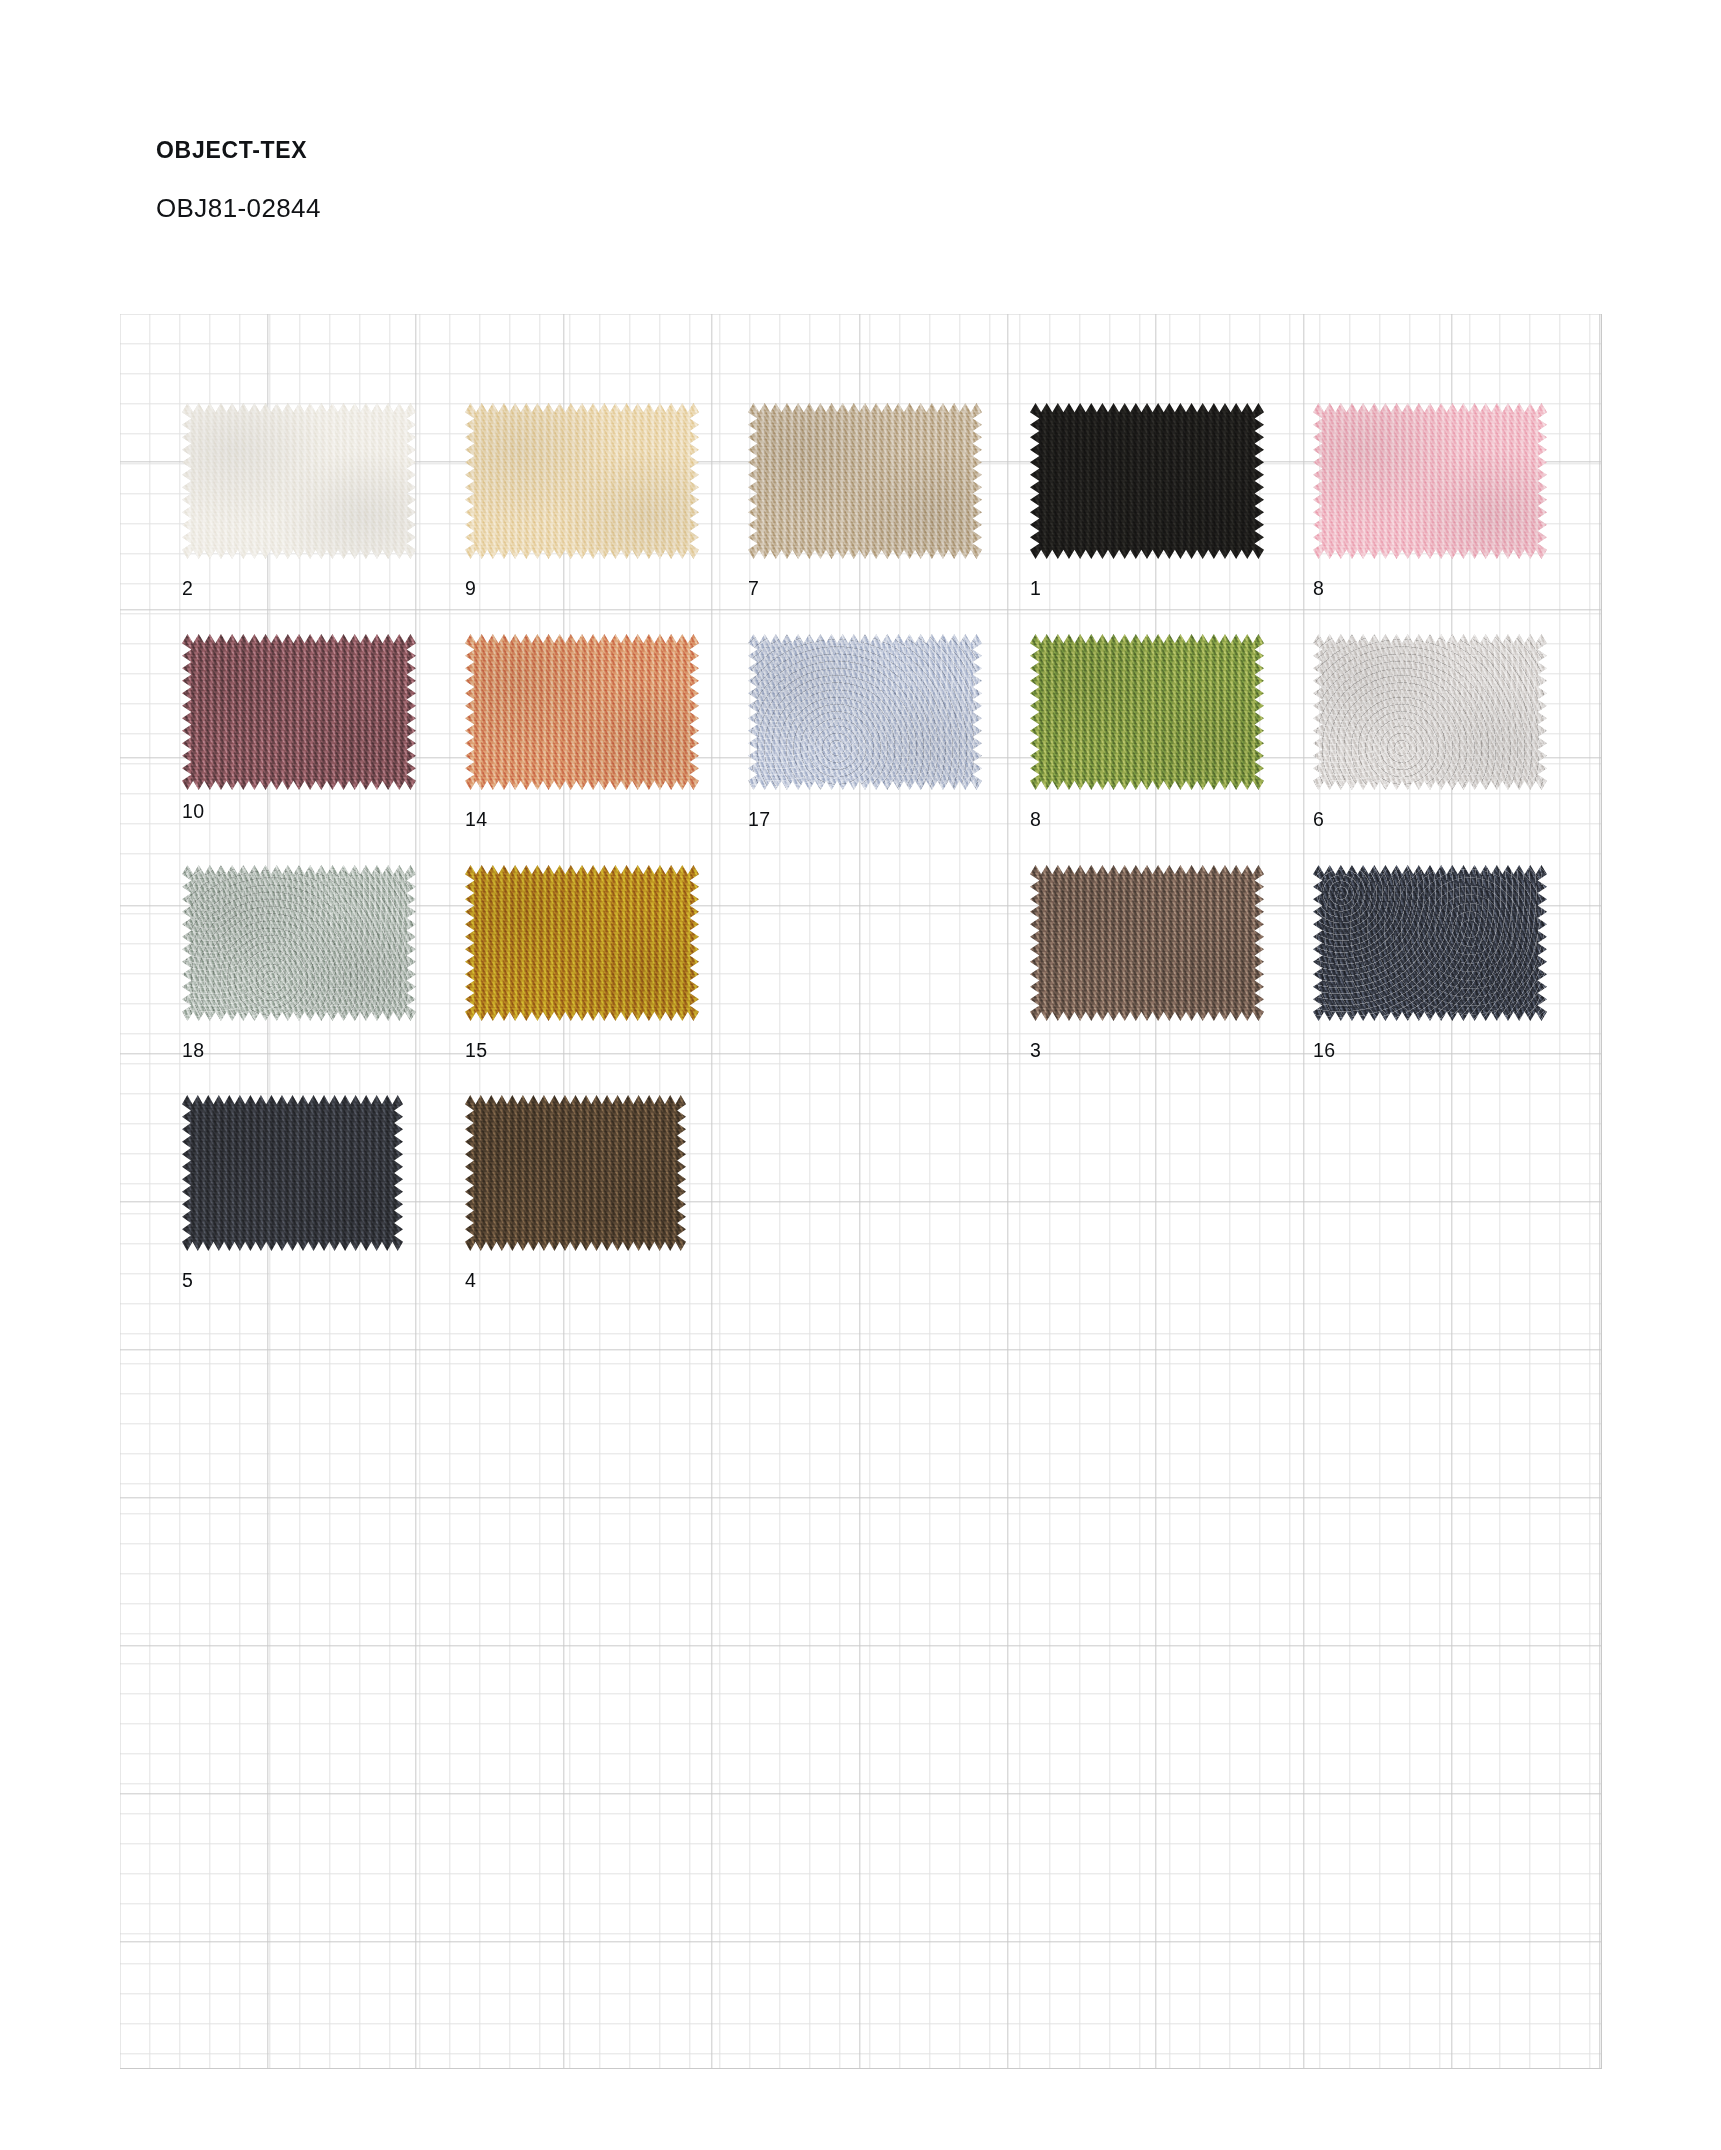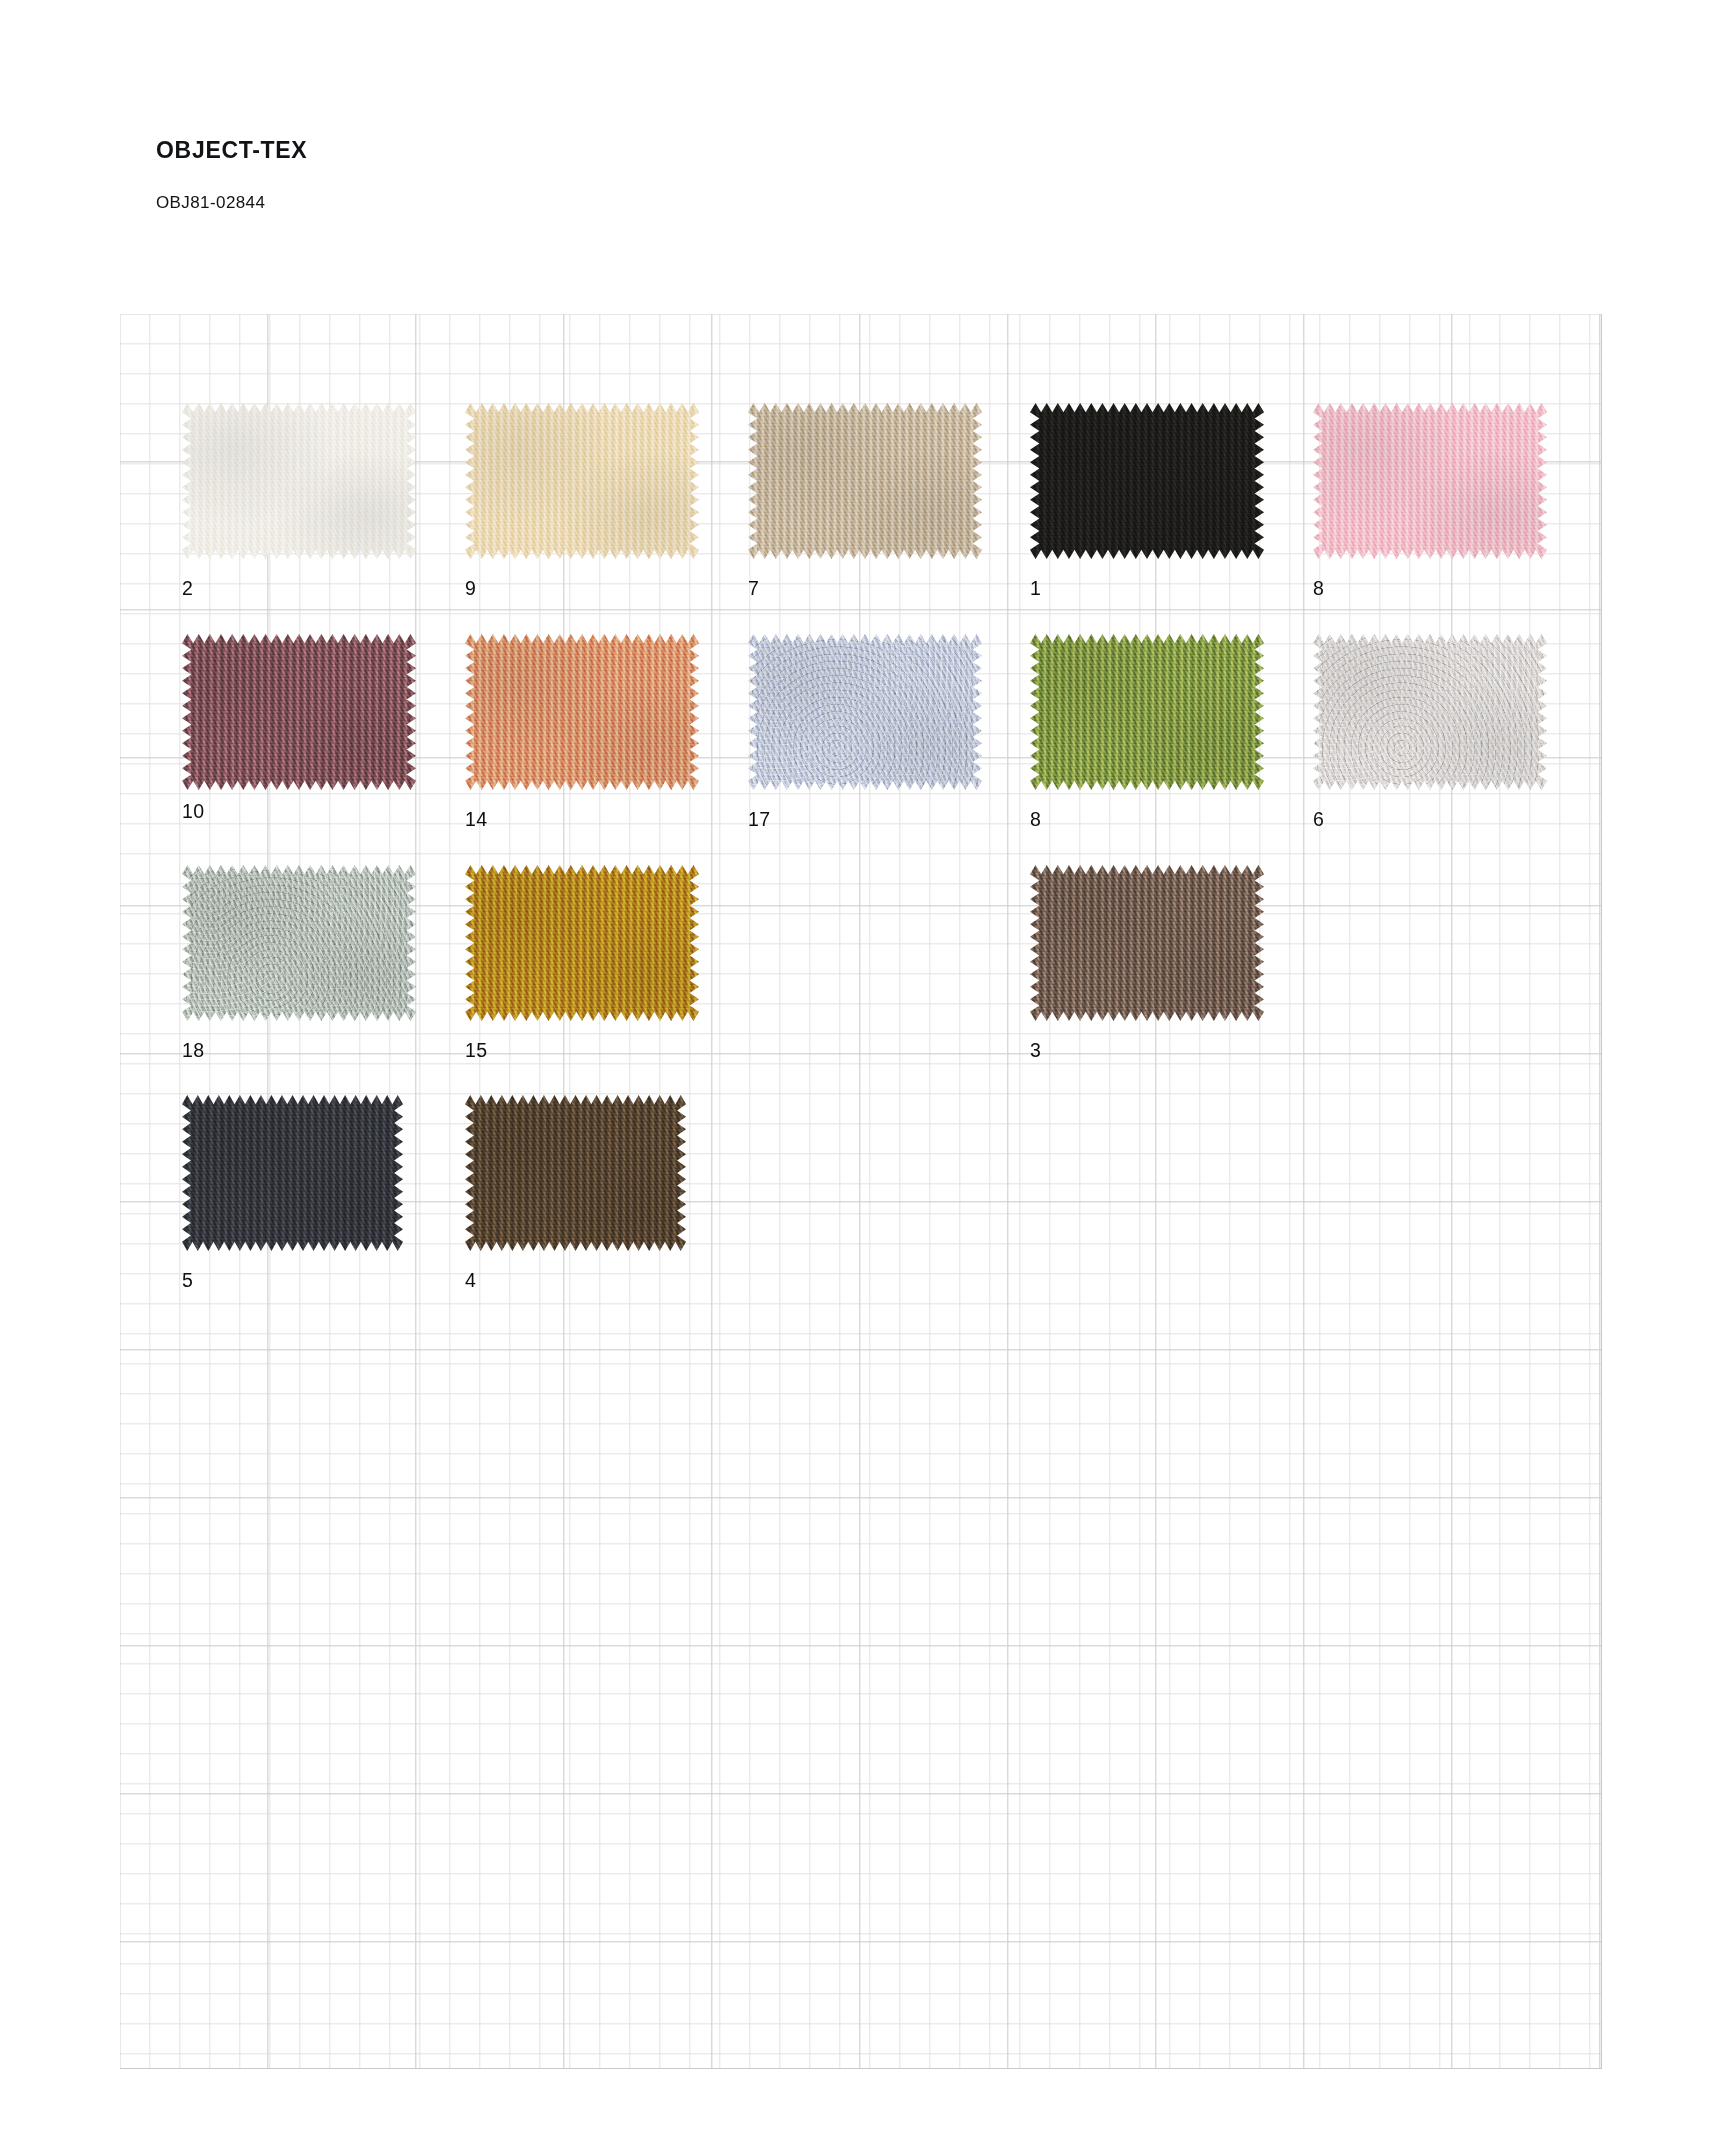--- a/index.html
+++ b/index.html
@@ -11,21 +11,21 @@
   }
 
   
   #header { position:absolute; left:156px; top:117px;margin-top:20px; }
   #brand-title {
     font-size:23px; font-weight:bold; letter-spacing:0.7px;
     color:#111316;
   }
   #catalog-code {
     margin-top:29px;
-    font-size:17px; font-weight:400; letter-spacing:0.4px;
+    font-size:26px; font-weight:400; letter-spacing:0.4px;
     color:#111316;
   }
 
   
   #grid-sheet {
     position:absolute;
     left:120px; top:314px;
     width:1482px; height:1755px;
     background-color:#ffffff;
     background-image:
@@ -355,20 +355,32 @@
         <div class="swatch-body" style="background-color: rgb(110, 90, 78);">
           <div class="tex tex-wale"></div>
           <div class="tex tex-stitch"></div>
           <div class="tex tex-course"></div>
           <div class="tex tex-fleck"></div>
           <div class="tex tex-shade"></div>
         </div>
       </div>
       <div class="swatch-label" style="left: 0px; top: 174px;">3</div>
     </div>
+    <div class="swatch-cell" style="left: 1313px; top: 865px; width: 234px; height: 208px;">
+      <div class="swatch heather" style="width: 234px; height: 156px;">
+        <div class="swatch-body" style="background-color: rgb(49, 53, 63);">
+          <div class="tex tex-wale"></div>
+          <div class="tex tex-stitch"></div>
+          <div class="tex tex-course"></div>
+          <div class="tex tex-fleck"></div>
+          <div class="tex tex-shade"></div>
+        </div>
+      </div>
+      <div class="swatch-label" style="left: 0px; top: 174px;">16</div>
+    </div>
     <div class="swatch-cell" style="left: 182px; top: 1095px; width: 221px; height: 208px;">
       <div class="swatch" style="width: 221px; height: 156px;">
         <div class="swatch-body" style="background-color: rgb(50, 52, 58);">
           <div class="tex tex-wale"></div>
           <div class="tex tex-stitch"></div>
           <div class="tex tex-course"></div>
           <div class="tex tex-fleck"></div>
           <div class="tex tex-shade"></div>
         </div>
       </div>

